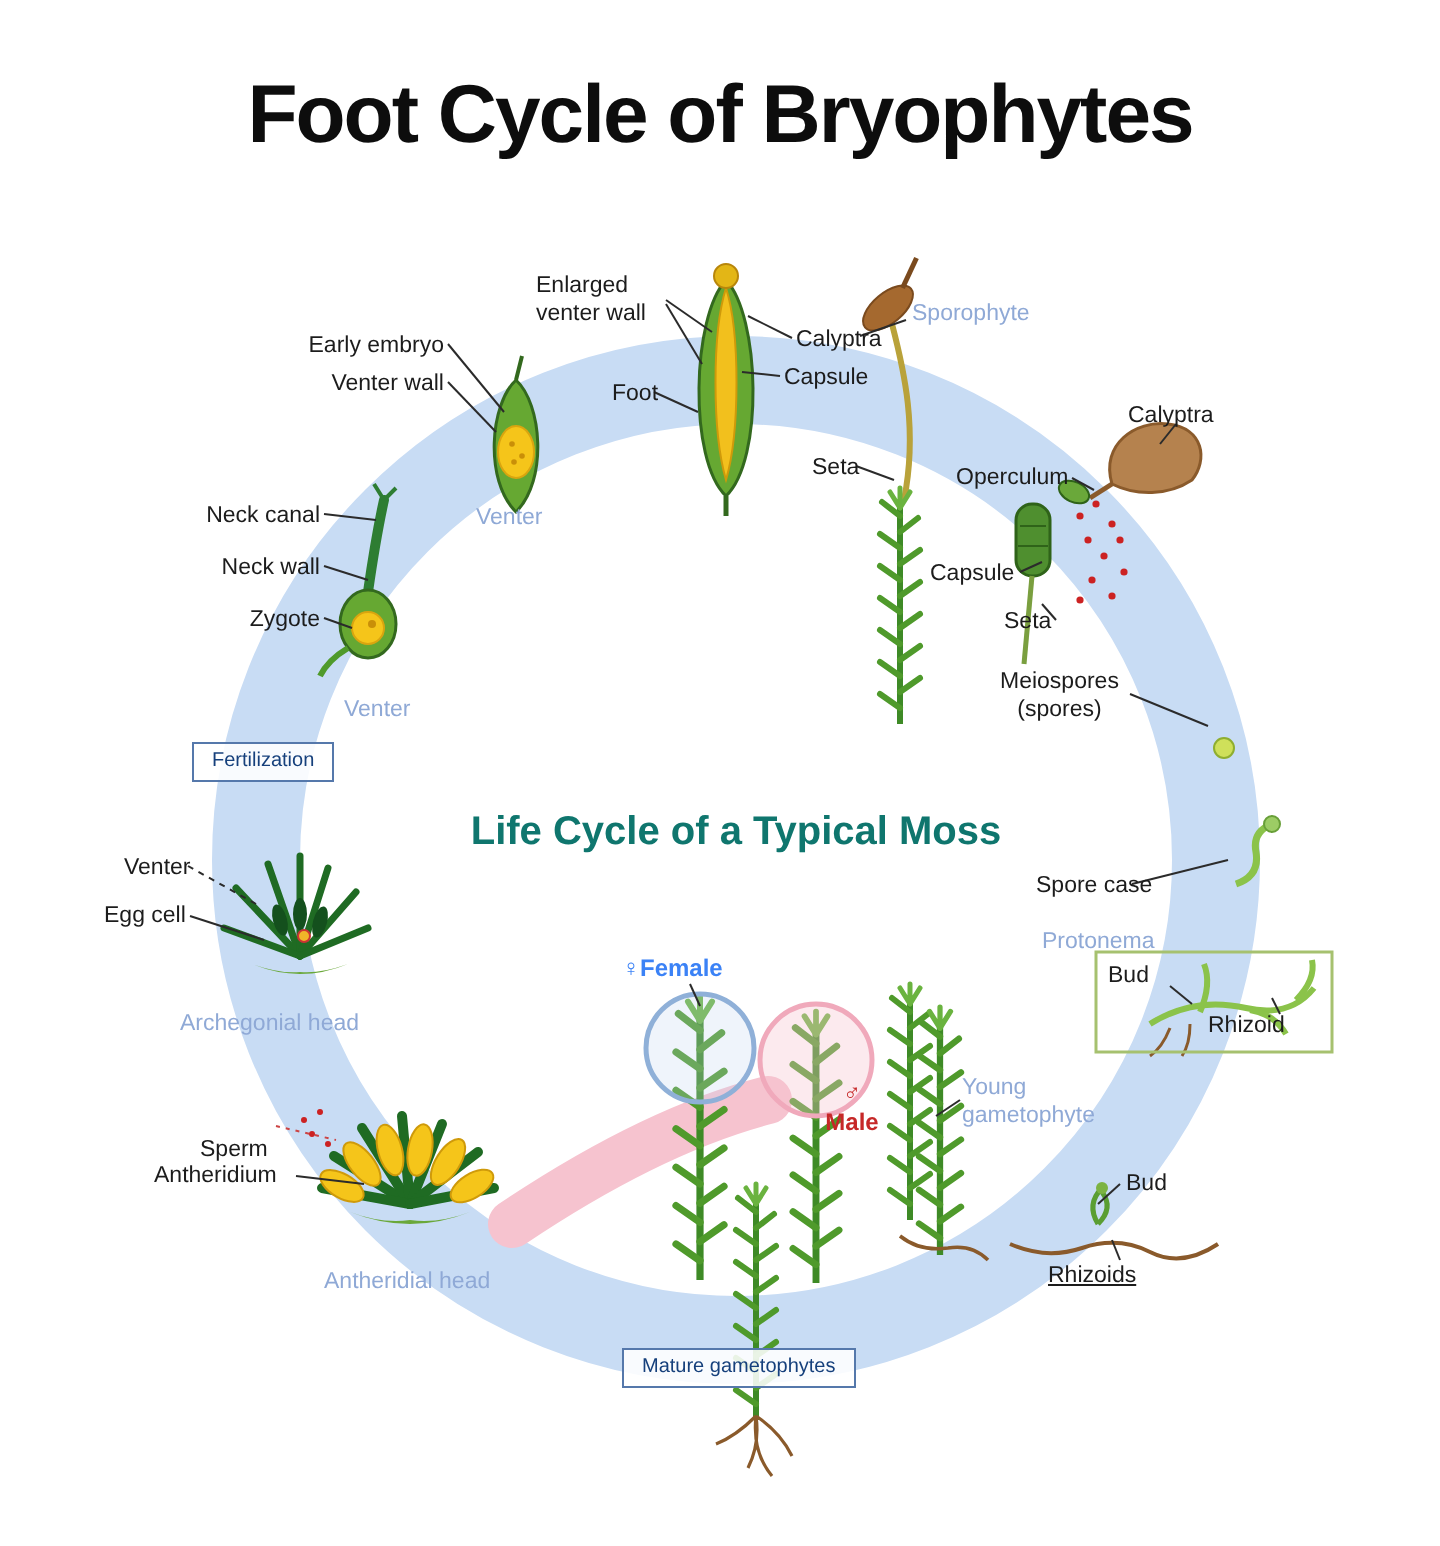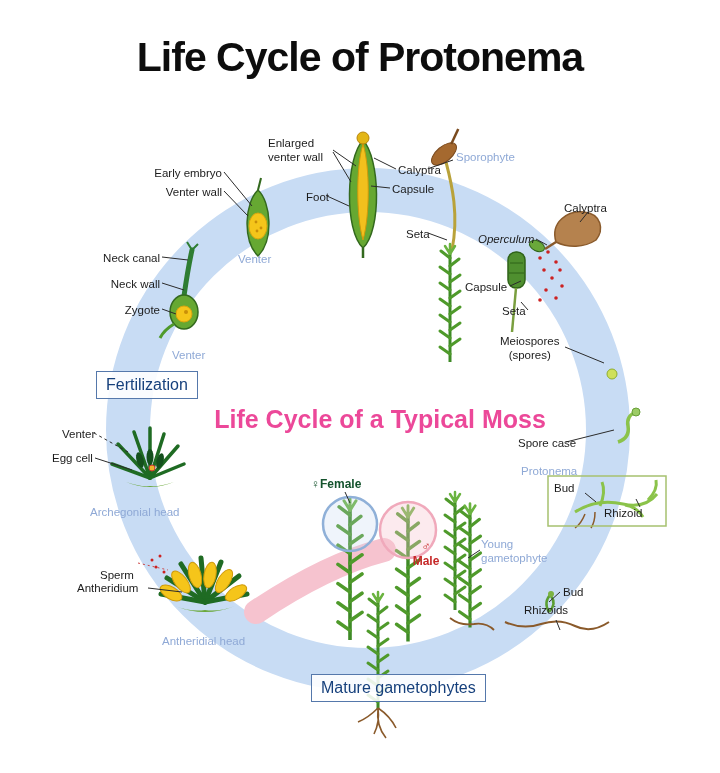--- a/index.html
+++ b/index.html
@@ -6,26 +6,26 @@
   html,body { background:#ffffff; }
   body { font-family:"Liberation Sans", sans-serif; }
   .canvas { position:relative; width:720px; height:773px; margin:0 auto; background:#fff; overflow:hidden; }
   .main-title { position:absolute; left:0; top:34px; width:100%; text-align:center;
                 font-size:41px; font-weight:bold; color:#0d0d0d; letter-spacing:-1px; }
   .art { position:absolute; left:0; top:0; }
   .lbl { position:absolute; font-size:11.5px; color:#1c1c1c; line-height:1.22; white-space:pre-line; }
   .r   { text-align:right; }
   .c   { text-align:center; }
   .blue { color:#8fa9d6; }
-  .navy { color:#14532d; font-weight:bold; font-size:12px;text-align:center; }
+  .navy { color:#3b82f6; font-weight:bold; font-size:12px;text-align:center; }
   .red  { color:#c62828; font-weight:bold; font-size:12px; }
   .boxed { border:1.5px solid #5578ab; padding:3px 9px; color:#16407c;
-           background:rgba(255,255,255,.88); font-size:16px; }
-  .center-title { position:absolute; left:190px; top:405px; width:380px; text-align:center;
-                  font-size:25px; font-weight:bold; color:#ec4899; }
+           background:rgba(255,255,255,.88); font-size:10px; }
+  .center-title { position:absolute; left:178px; top:405px; width:380px; text-align:center;
+                  font-size:20px; font-weight:bold; color:#0f766e; }
 </style>
 </head>
 <body>
 
 <div class="canvas">
 
   <svg class="art" width="720" height="773" viewBox="0 0 720 773">
     <defs>
       <g id="moss">
         <path d="M0,0 V110" stroke="#3e8a26" stroke-width="3" fill="none"></path>
@@ -217,34 +217,34 @@
       <path d="M480,550 L468,558"></path>
     </g>
     <g stroke="#2b2b2b" stroke-width="1" stroke-dasharray="3,3" fill="none">
       <path d="M94,433 L128,452"></path>
     </g>
     <g stroke="#cc4444" stroke-width="1" stroke-dasharray="2,3" fill="none">
       <path d="M138,563 L168,570"></path>
     </g>
   </svg>
 
-  <h1 class="main-title">Life Cycle of Protonema</h1>
+  <h1 class="main-title">Foot Cycle of Bryophytes</h1>
   <div class="center-title">Life Cycle of a Typical Moss</div>
 
   <div class="lbl" style="left:268px; top:136px;">Enlarged
 venter wall</div>
   <div class="lbl r" style="left:140px; top:166px; width:82px;">Early embryo</div>
   <div class="lbl r" style="left:140px; top:185px; width:82px;">Venter wall</div>
   <div class="lbl" style="left:398px; top:163px;">Calyptra</div>
   <div class="lbl blue" style="left:456px; top:150px;">Sporophyte</div>
   <div class="lbl" style="left:392px; top:182px;">Capsule</div>
   <div class="lbl" style="left:306px; top:190px;">Foot</div>
   <div class="lbl" style="left:406px; top:227px;">Seta</div>
   <div class="lbl" style="left:564px; top:201px;">Calyptra</div>
-  <div class="lbl" style="left:478px; top:232px;font-style:italic;">Operculum</div>
+  <div class="lbl" style="left:478px; top:232px;">Operculum</div>
   <div class="lbl r" style="left:84px; top:251px; width:76px;">Neck canal</div>
   <div class="lbl r" style="left:84px; top:277px; width:76px;text-align:right;">Neck wall</div>
   <div class="lbl r" style="left:84px; top:303px; width:76px;">Zygote</div>
   <div class="lbl" style="left:465px; top:280px;">Capsule</div>
   <div class="lbl" style="left:502px; top:304px;">Seta</div>
   <div class="lbl" style="left:500px; top:334px;text-align:center;">Meiospores
 (spores)</div>
   <div class="lbl blue" style="left:238px; top:252px;">Venter</div>
   <div class="lbl blue" style="left:172px; top:348px;">Venter</div>
   <div class="lbl boxed" style="left:96px; top:371px;">Fertilization</div>
@@ -258,15 +258,15 @@
   <div class="lbl navy" style="left:311px; top:477px;">♀Female</div>
   <div class="lbl red c" style="left:408px; top:539px; width:36px;">♂
 Male</div>
   <div class="lbl blue" style="left:481px; top:537px;">Young
 gametophyte</div>
   <div class="lbl" style="left:100px; top:556px;margin-top:12px;">Sperm</div>
   <div class="lbl" style="left:77px; top:581px;">Antheridium</div>
   <div class="lbl blue" style="left:162px; top:634px;">Antheridial head</div>
   <div class="lbl boxed" style="left:311px; top:674px;">Mature gametophytes</div>
   <div class="lbl" style="left:563px; top:585px;">Bud</div>
-  <div class="lbl" style="left:524px; top:603px;">Rhizoids</div>
+  <div class="lbl" style="left:524px; top:631px;text-decoration:underline;">Rhizoids</div>
 
 </div>
 
 </body></html>

